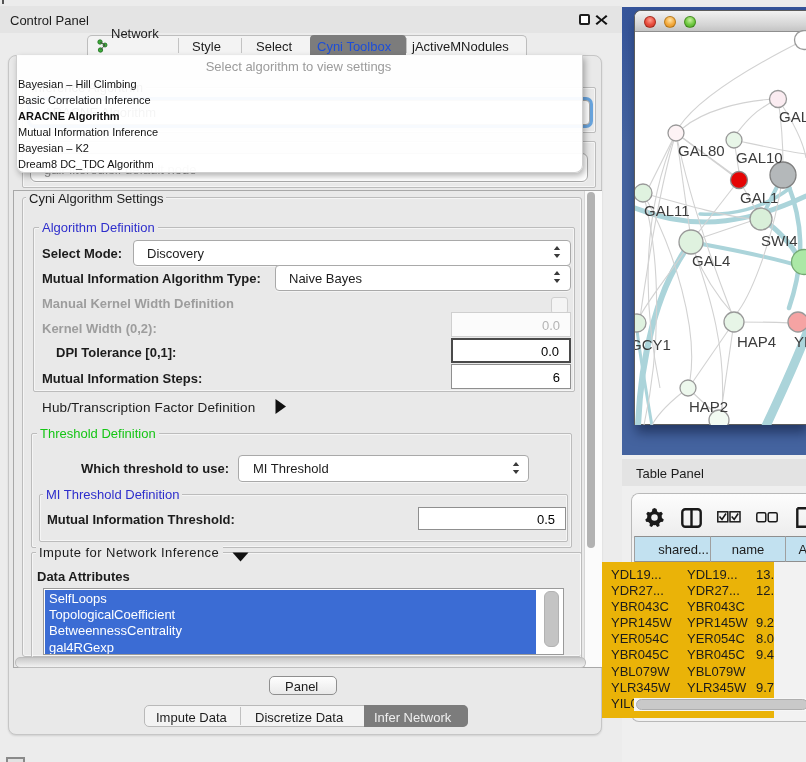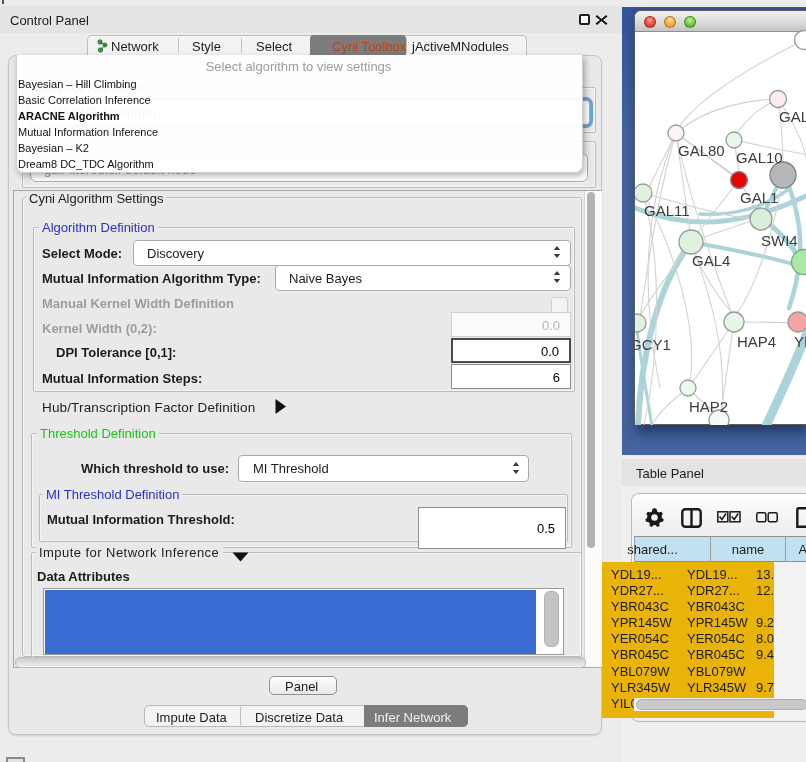--- a/index.html
+++ b/index.html
@@ -32,24 +32,24 @@
 <div class="a" style="left:178px;top:38px;width:1px;height:15px;background:#c3c3c3"></div>
 <div class="a" style="left:241px;top:38px;width:1px;height:15px;background:#c3c3c3"></div>
 <div class="a" style="left:310px;top:35px;width:96px;height:20px;background:#7c7c7c;border-radius:4px 4px 0 0"></div>
 <div class="a" style="left:406px;top:38px;width:1px;height:15px;background:#c3c3c3"></div>
 <svg class="a" style="left:97px;top:39px" width="11" height="14" viewBox="0 0 11 14">
  <circle cx="3" cy="3" r="2.2" fill="#3fae3c" stroke="#1d6b1d" stroke-width="0.8"></circle>
  <circle cx="8" cy="6" r="2" fill="#3fae3c" stroke="#1d6b1d" stroke-width="0.8"></circle>
  <circle cx="3.5" cy="11" r="2.2" fill="#3fae3c" stroke="#1d6b1d" stroke-width="0.8"></circle>
  <path d="M3 3 L8 6 L3.5 11" stroke="#444" stroke-width="0.9" fill="none"></path>
 </svg>
-<div class="a t13" style="left:111px;top:39px">Network</div>
+<div class="a t13" style="left:111px;top:26px">Network</div>
 <div class="a t13" style="left:192px;top:39px">Style</div>
 <div class="a t13" style="left:256px;top:39px">Select</div>
-<div class="a" style="left:332px;top:39px;font-size:13px;color:#c2410c">Cyni Toolbox</div>
+<div class="a" style="left:317px;top:39px;font-size:13px;color:#1d4ed8">Cyni Toolbox</div>
 <div class="a t13" style="left:412px;top:39px">jActiveMNodules</div>
 
 <div class="grp" style="left:22px;top:87px;width:572px;height:44px"></div>
 <div class="glab t13" style="left:28px;top:81px;background:#e9e9e9">Inference Algorithm</div>
 <div class="combo" style="left:30px;top:100px;width:558px;height:23px;box-shadow:0 0 0 3px rgba(90,155,218,.9)"></div>
 <div class="a t13" style="left:44px;top:105px;color:#333">ARACNE Algorithm</div>
 <div class="grp" style="left:22px;top:141px;width:572px;height:45px"></div>
 <div class="combo" style="left:30px;top:153px;width:556px;height:27px;border-radius:6px"></div>
 <div class="a" style="left:44px;top:162px;font-size:13px;color:#949494">galFiltered.sif default node</div>
 
@@ -113,32 +113,33 @@
 <div class="combo" style="left:238px;top:455px;width:289px;height:25px"></div>
 <div class="a t13" style="left:253px;top:461px">MI Threshold</div>
 <svg class="a" style="left:512px;top:462px" width="8" height="12" viewBox="0 0 8 12">
  <path d="M4 0 L7.2 4 L0.8 4 Z" fill="#3a3a3a"></path>
       <path d="M4 12 L7.2 8 L0.8 8 Z" fill="#3a3a3a"></path>
     </svg>
 
 <div class="grp" style="left:39px;top:494px;width:527px;height:46px"></div>
 <div class="glab" style="left:43px;top:488px;font-size:13px;color:#2e2ecc">MI Threshold Definition</div>
 <div class="a b13" style="left:47px;top:512px">Mutual Information Threshold:</div>
-<div class="fld" style="left:418px;top:507px;width:148px;height:42px">
+<div class="fld" style="left:418px;top:507px;width:148px;height:23px">
       <span class="fldtxt">0.5</span>
     </div>
 
 <div class="grp" style="left:31px;top:552px;width:549px;height:110px"></div>
 <div class="glab t13" style="left:36px;top:546px;padding-right:4px;letter-spacing:0.45px">Impute for Network Inference</div>
 <svg class="a" style="left:231px;top:552px" width="19" height="10" viewBox="0 0 17 10">
       <path d="M0.5 0.5 L16.5 0.5 L8.5 9.5 Z" fill="#111"></path>
     </svg>
 <div class="a b13" style="left:37px;top:569px">Data Attributes</div>
 <div class="a" style="left:43px;top:588px;width:521px;height:67px;background:#fff;border:1px solid #9a9a9a;box-sizing:border-box;overflow:hidden">
  <div style="position:absolute;left:1px;top:1px;width:491px;height:65px;background:#3b6cd4"></div>
+ <div style="position:absolute;left:5px;top:2px;font-size:13px;color:#fff;line-height:16.2px;white-space:nowrap">SelfLoops<br>TopologicalCoefficient<br>BetweennessCentrality<br>gal4RGexp</div>
  <div style="position:absolute;left:500px;top:2px;width:13px;height:54px;background:#c4c4c4;border-radius:6px;border:1px solid #b2b2b2"></div>
 </div>
 </div>
 
 <div class="a" style="left:15px;top:657px;width:569px;height:9px;background:linear-gradient(#c9c9c9,#f2f2f2);border:1px solid #bdbdbd;border-radius:5px"></div>
 
 <div class="a" style="left:269px;top:676px;width:68px;height:19px;background:linear-gradient(#fefefe,#e9e9e9);border:1px solid #8f8f8f;border-radius:5px;box-sizing:border-box"></div>
 <div class="a t13" style="left:285px;top:679px">Panel</div>
 
 <div class="a" style="left:144px;top:705px;width:324px;height:22px;background:#f3f3f3;border:1px solid #b9b9b9;border-radius:5px;box-sizing:border-box"></div>
@@ -279,21 +280,21 @@
  <rect x="12.2" y="0.8" width="9" height="9" rx="1.5" fill="none" stroke="#1a1a1a" stroke-width="1.5"></rect>
 </svg>
 <svg class="a" style="left:796px;top:507px" width="10" height="21" viewBox="0 0 10 21">
  <path d="M1.3 1.3 L10 1.3 M1.3 1.3 L1.3 19.7 L10 19.7" fill="none" stroke="#1a1a1a" stroke-width="2.4"></path>
 </svg>
 
 <div class="a" style="left:634px;top:536px;width:172px;height:26px;background:#c2e1f0;border-top:1px solid #8f8f8f;border-bottom:1px solid #8f8f8f;box-sizing:border-box"></div>
 <div class="a" style="left:634px;top:536px;width:1px;height:26px;background:#9f9f9f"></div>
 <div class="a" style="left:710px;top:536px;width:1px;height:26px;background:#9f9f9f"></div>
 <div class="a" style="left:785px;top:536px;width:1px;height:26px;background:#9f9f9f"></div>
-<div class="a t13" style="left:615px;top:542px;width:75px;text-align:center">shared...</div>
+<div class="a t13" style="left:646px;top:542px;width:75px;text-align:center">shared...</div>
 <div class="a t13" style="left:711px;top:542px;width:74px;text-align:center">name</div>
 <div class="a t13" style="left:786px;top:542px;width:40px;text-align:center">Av</div>
 
 <div class="a" style="left:602px;top:562px;width:172px;height:156px;background:#eab308;overflow:hidden">
  <div style="position:absolute;left:9px;top:5px;font-size:13px;color:#1c1c1c;line-height:16.1px">YDL19...<br>YDR27...<br>YBR043C<br>YPR145W<br>YER054C<br>YBR045C<br>YBL079W<br>YLR345W<br>YIL052C</div>
  <div style="position:absolute;left:85px;top:5px;font-size:13px;color:#1c1c1c;line-height:16.1px">YDL19...<br>YDR27...<br>YBR043C<br>YPR145W<br>YER054C<br>YBR045C<br>YBL079W<br>YLR345W<br>YIL052C</div>
  <div style="position:absolute;left:154px;top:5px;font-size:13px;color:#1c1c1c;line-height:16.1px">13.37<br>12.08<br><br>9.21<br>8.06<br>9.45<br><br>9.77<br>9.11</div>
 </div>
 
 <div class="a" style="left:634px;top:698px;width:172px;height:13px;background:#f6f6f6"></div>

